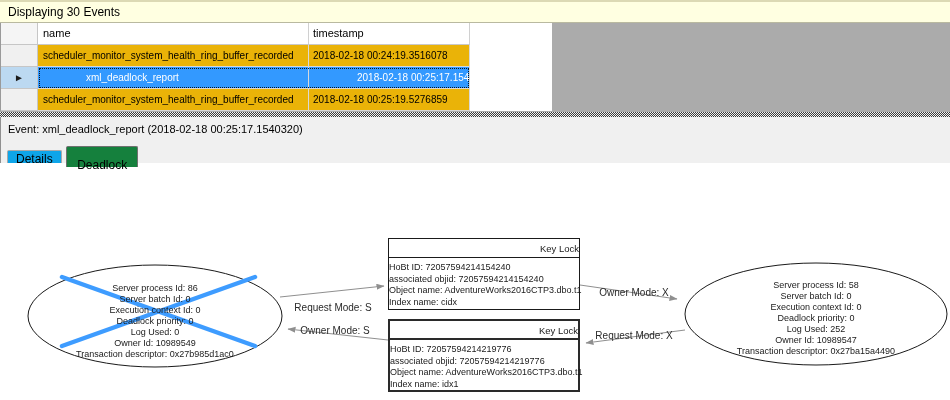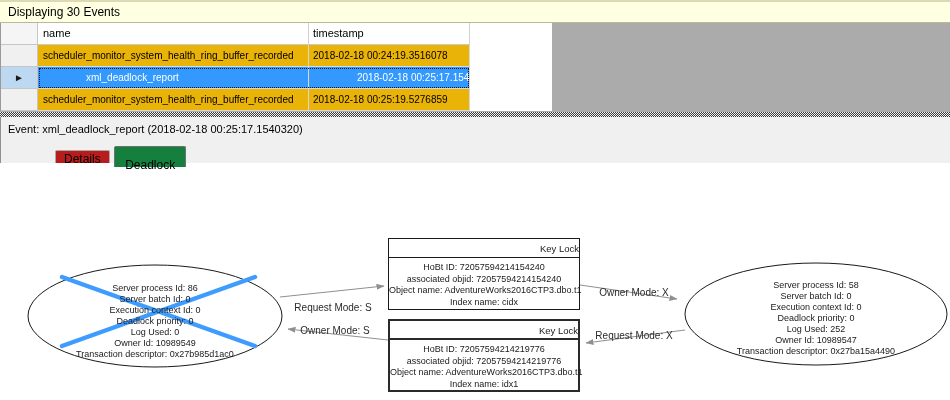--- a/index.html
+++ b/index.html
@@ -41,43 +41,43 @@
     background:conic-gradient(#3a3a3a 25%, #f2f2f2 0 50%, #3a3a3a 0 75%, #f2f2f2 0);
     background-size:2px 2px; cursor:row-resize; }
 
   
   .lower-gray { background:#F0F0F0; border-left:1px solid #909090; }
   .event-line { height:25px; font-size:11px; color:#000; line-height:24px; padding-left:7px; }
   .tabstrip { height:21px; padding-left:6px; position:relative; }
   .tab { display:inline-block; vertical-align:bottom; font-size:12px; color:#000;
     padding:0 8px; white-space:nowrap; }
   .tab-inactive { height:17px; margin-top:4px; line-height:17px;
-    background:#b91c1c; border:1px solid #A9A9A9; border-bottom:none;
-    border-radius:2px 2px 0 0;margin-left:48px; }
+    background:#0ea5e9; border:1px solid #A9A9A9; border-bottom:none;
+    border-radius:2px 2px 0 0; }
   .tab-active { height:21px; margin-top:4px; line-height:20px;
     background:#15803d; border:1px solid #707070; border-bottom:none;
     border-radius:2px 2px 0 0; position:relative; z-index:2; padding:8px 10px; }
 
   
   .tabpage { position:relative; height:237px; background:#fff; }
   .graph-svg { position:absolute; left:0; top:0; }
 
   .proc-text { position:absolute; width:260px; text-align:center;
     font-size:9px; line-height:11px; color:#1a1a1a; }
   .proc-text span { display:block; white-space:nowrap; }
   .proc-left  { left:25px;  top:120px; }
   .proc-right { left:686px; top:117px; }
 
   .res-box { position:absolute; left:388px; width:192px; background:#fff; }
   .res-box-top    { top:75px;  height:72px; border:1px solid #1a1a1a; }
   .res-box-bottom { top:156px; height:73px; border:2px solid #2a2a2a; }
   .res-title { text-align:right; font-size:9.5px; color:#1a1a1a;
     height:19px; line-height:19px; border-bottom:1px solid #1a1a1a; }
   .res-box-bottom .res-title { border-bottom:2px solid #2a2a2a; }
-  .res-body { text-align:center; font-size:9px; line-height:11.5px; color:#1a1a1a; padding-top:4px; }
+  .res-body { text-align:left; font-size:9px; line-height:11.5px; color:#1a1a1a; padding-top:4px; }
   .res-body span { display:block; white-space:nowrap; }
 
   .edge-label { position:absolute; transform:translate(-50%,-50%);
     font-size:10px; color:#2a2a2a; white-space:nowrap; }
   .el-1 { left:333px; top:126px;margin-top:18px; }
   .el-2 { left:335px; top:167px; }
   .el-3 { left:634px; top:129px; }
   .el-4 { left:634px; top:172px; }
 </style>
 </head>

